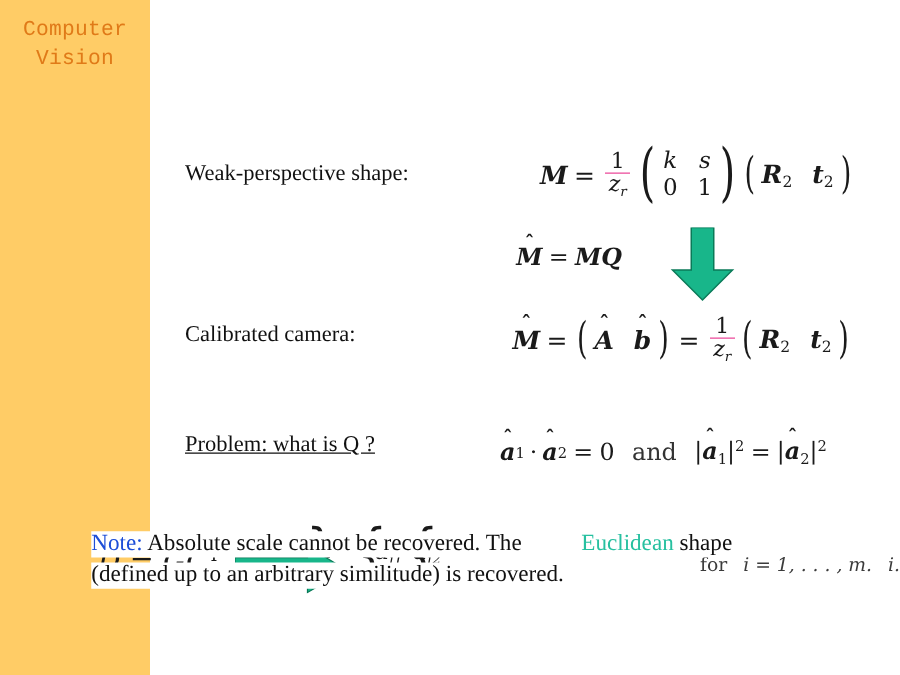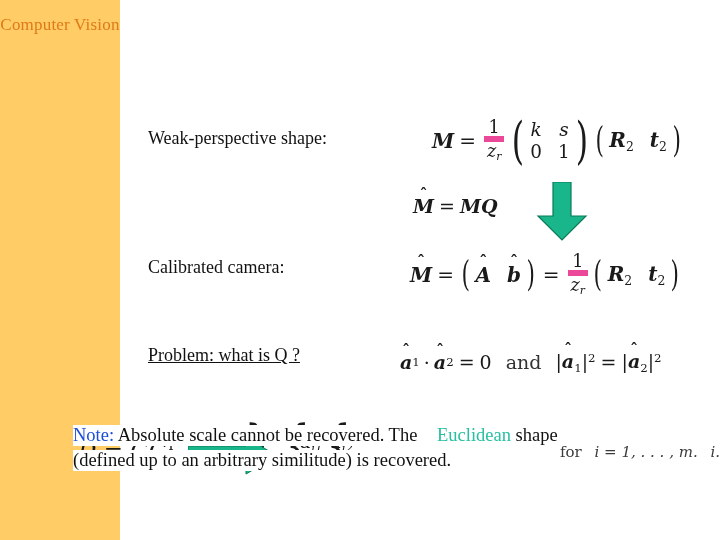--- a/index.html
+++ b/index.html
@@ -28,21 +28,21 @@
     width: 120px;
     height: 540px;
     background: #ffcc66;
   }
   .sidebar-title {
     position: absolute;
     left: 0;
     top: 14px;
     width: 120px;
     text-align: center;
-    font-family: Liberation Serif, serif;
+    font-family: Liberation Mono, monospace;
     font-size: 17px;
     line-height: 1.35;
     color: #e07a18;
     letter-spacing: 0.2px;
   }
 
   
   .slide-title {
     position: absolute;
     left: 138px;
@@ -83,21 +83,21 @@
   .frac {
     display: inline-flex;
     flex-direction: column;
     align-items: center;
     vertical-align: middle;
     font-size: 0.88em;
     margin: 0 3px;
     line-height: 1.05;
   }
   .frac .num { padding: 0 3px; }
-  .frac .den { padding: 0 3px; border-top: 6px solid #ec4899; }
+  .frac .den { padding: 0 3px; border-top: 1px solid #ec4899; }
 
   
   .matrix {
     display: inline-flex;
     align-items: center;
     vertical-align: middle;
     margin: 0 1px;
   }
   .paren {
     font-size: 2.55em;
@@ -182,21 +182,21 @@
   .ghost-for  { left: 560px; top: 443px; font-size: 15px; color: #3b3b3b; }
 
   .brace {
     font-size: 2.3em;
     line-height: 0.62;
     display: inline-block;
     transform: scaleX(0.7);
     font-family: "DejaVu Serif", serif;
   }
   .note-kw { color: #1d4ed8; }
-  .note-eu { color: #27c0a0; }
+  .note-eu { color: #27c0a0; margin-left: 28px; }
 
   .txt-frag {
     position: absolute;
     background: #ffffff;
     color: #111111;
     font-size: 18.5px;
     white-space: nowrap;
   }
   .frag-a { left: 73px;  top: 425px; }
   .frag-b { left: 73px;  top: 450px; }

